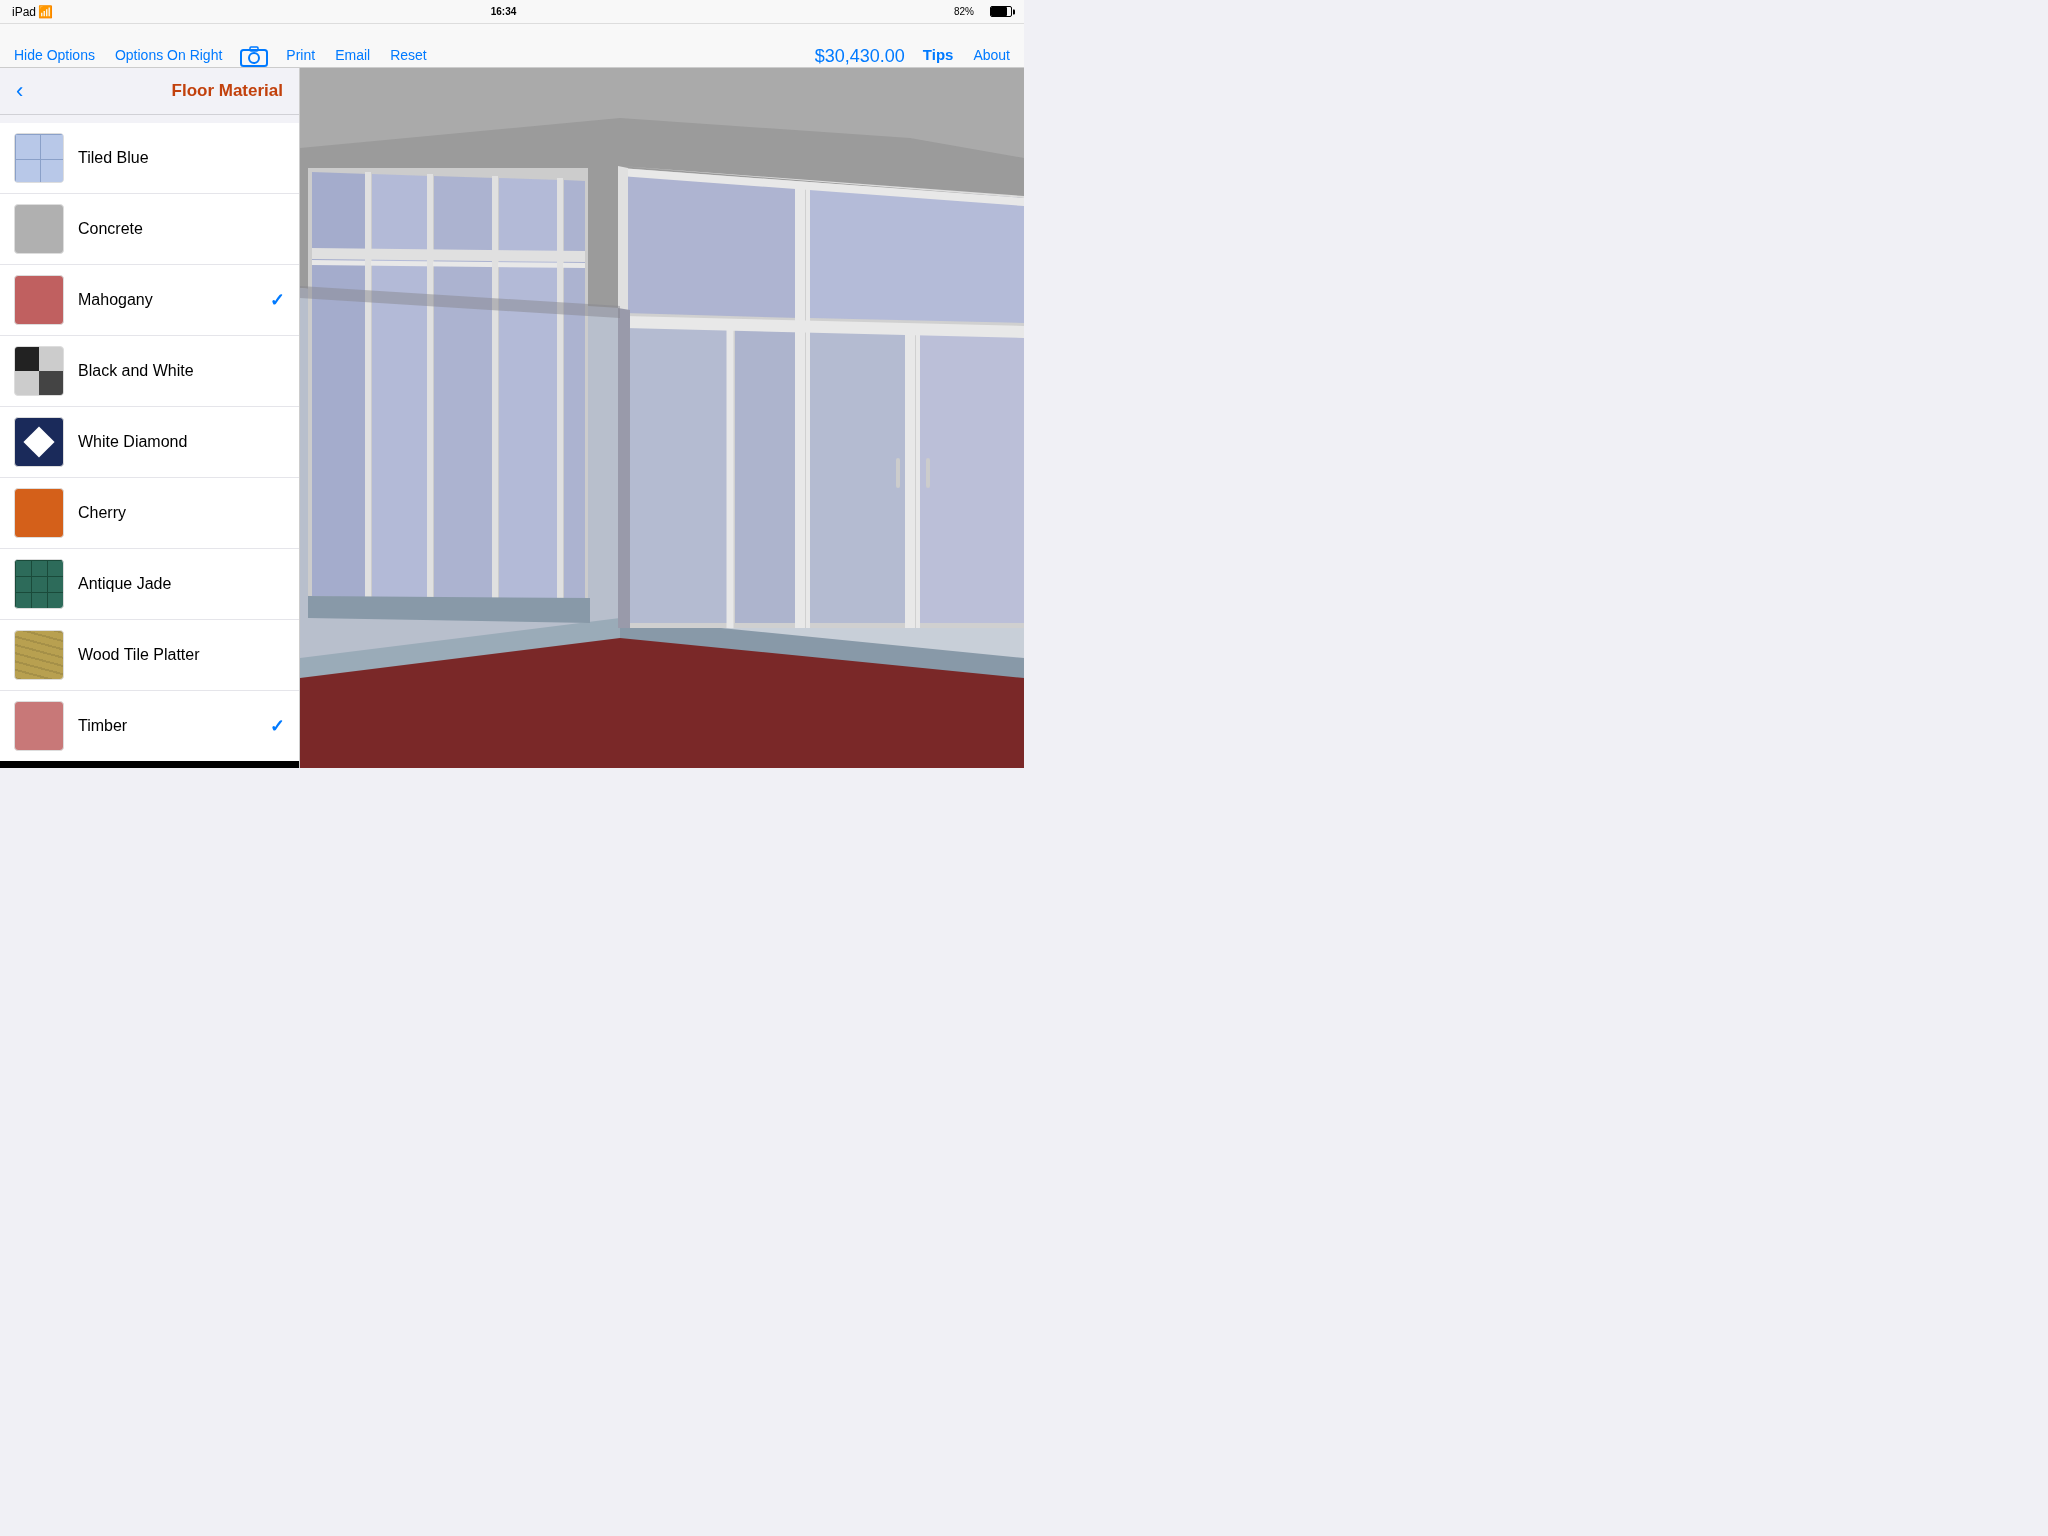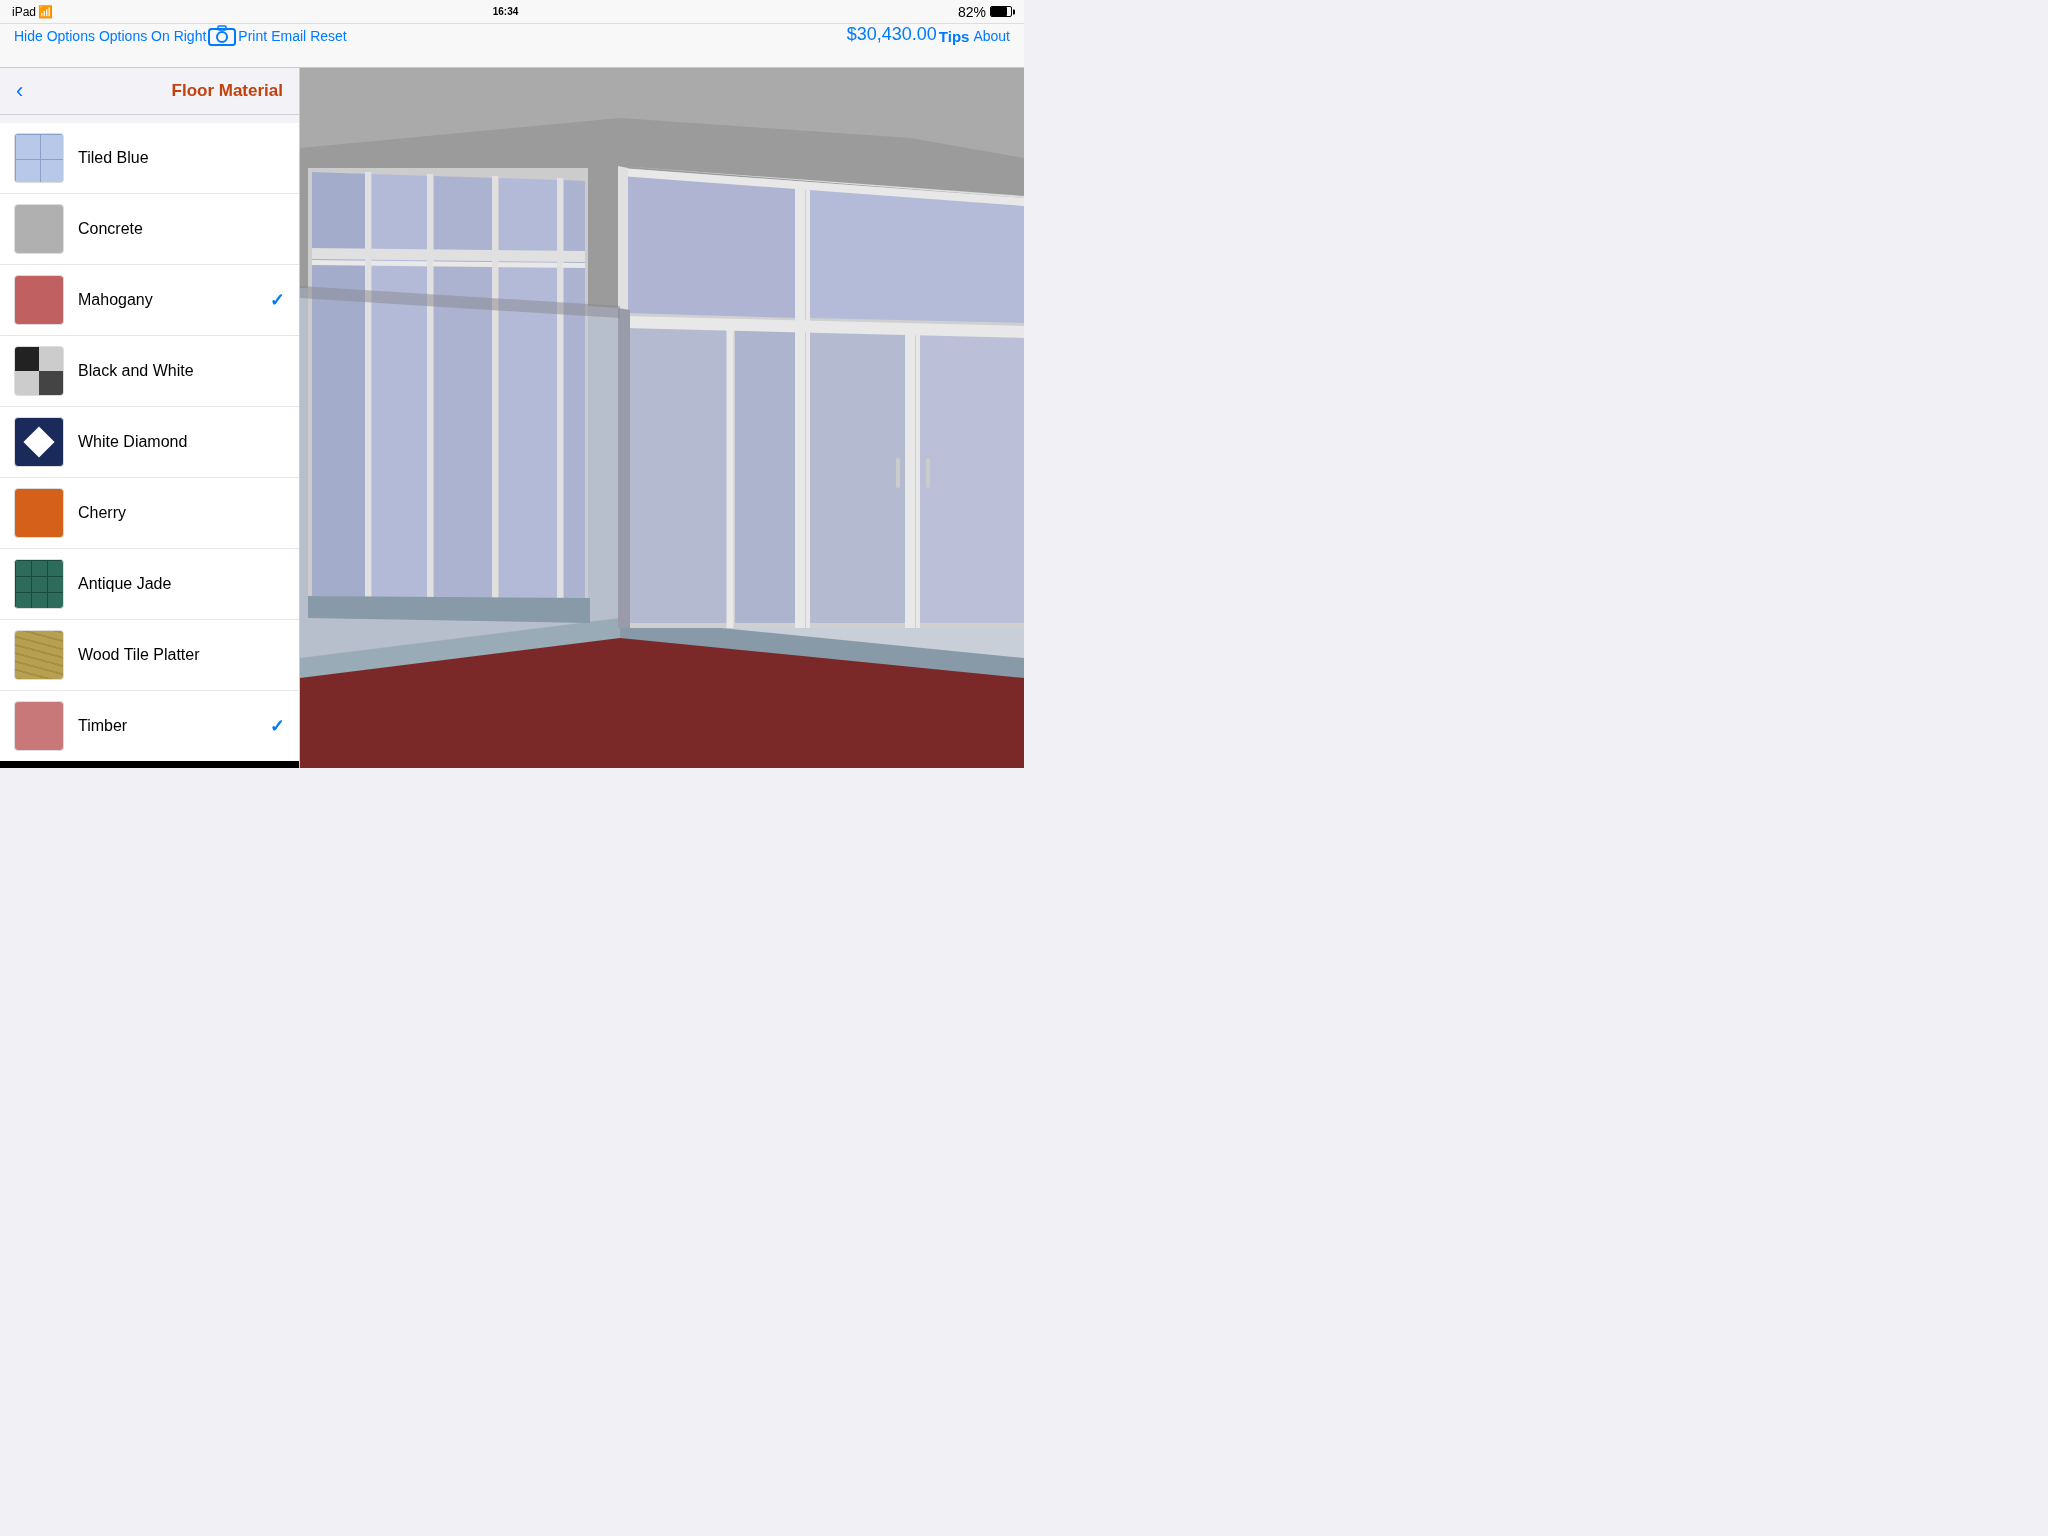--- a/index.html
+++ b/index.html
@@ -35,22 +35,22 @@
     }
 
     #status-center {
       font-size: 10px;
       font-weight: 600;
     }
 
     #status-right {
       display: flex;
       align-items: center;
-      gap: 4px;
-      font-size: 14px;
+      gap: 16px;
+      font-size: 10px;
     }
 
     .battery-icon {
       display: inline-block;
       width: 22px;
       height: 11px;
       border: 1.5px solid #000;
       border-radius: 2px;
       position: relative;
     }
@@ -68,26 +68,26 @@
     .battery-fill {
       background: #000;
       height: 100%;
       width: 82%;
       border-radius: 1px;
     }
 
     
     #toolbar {
       display: flex;
-      align-items: flex-start;
+      align-items: flex-end;
       background: #f8f8f8;
       border-bottom: 1px solid #ccc;
       padding: 0 12px;
       height: 44px;
-      gap: 0;
+      gap: 16px;
     }
 
     .toolbar-btn {
       color: #007AFF;
       font-size: 14px;
       cursor: pointer;
       white-space: nowrap;
       background: none;
       border: none;
       padding: 4px 2px;

